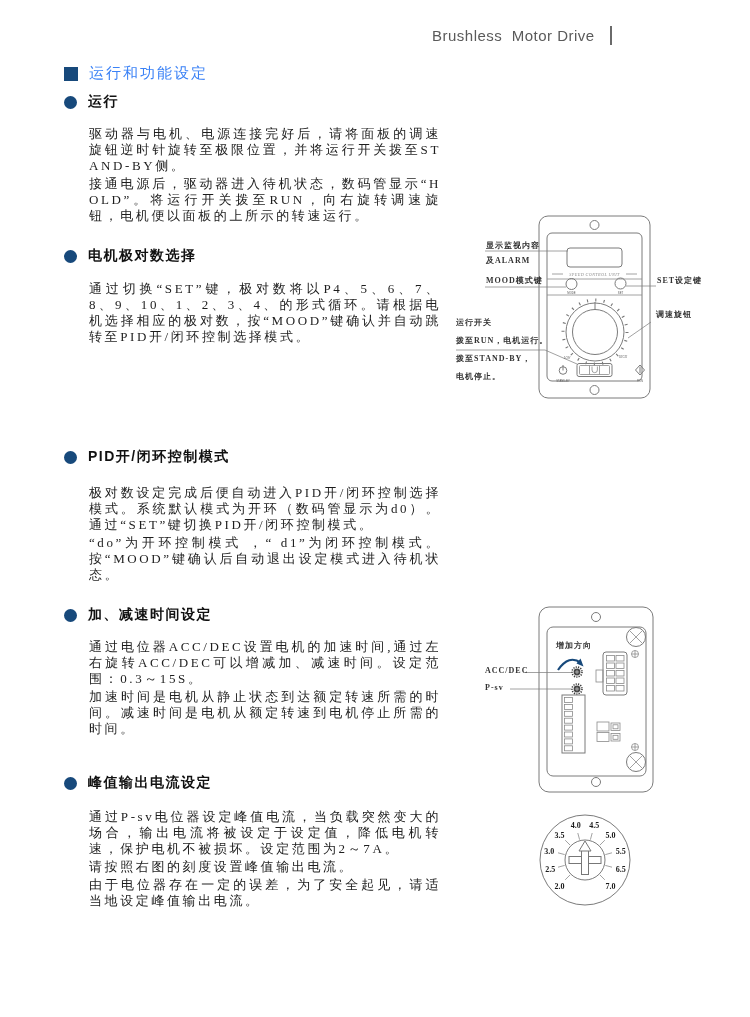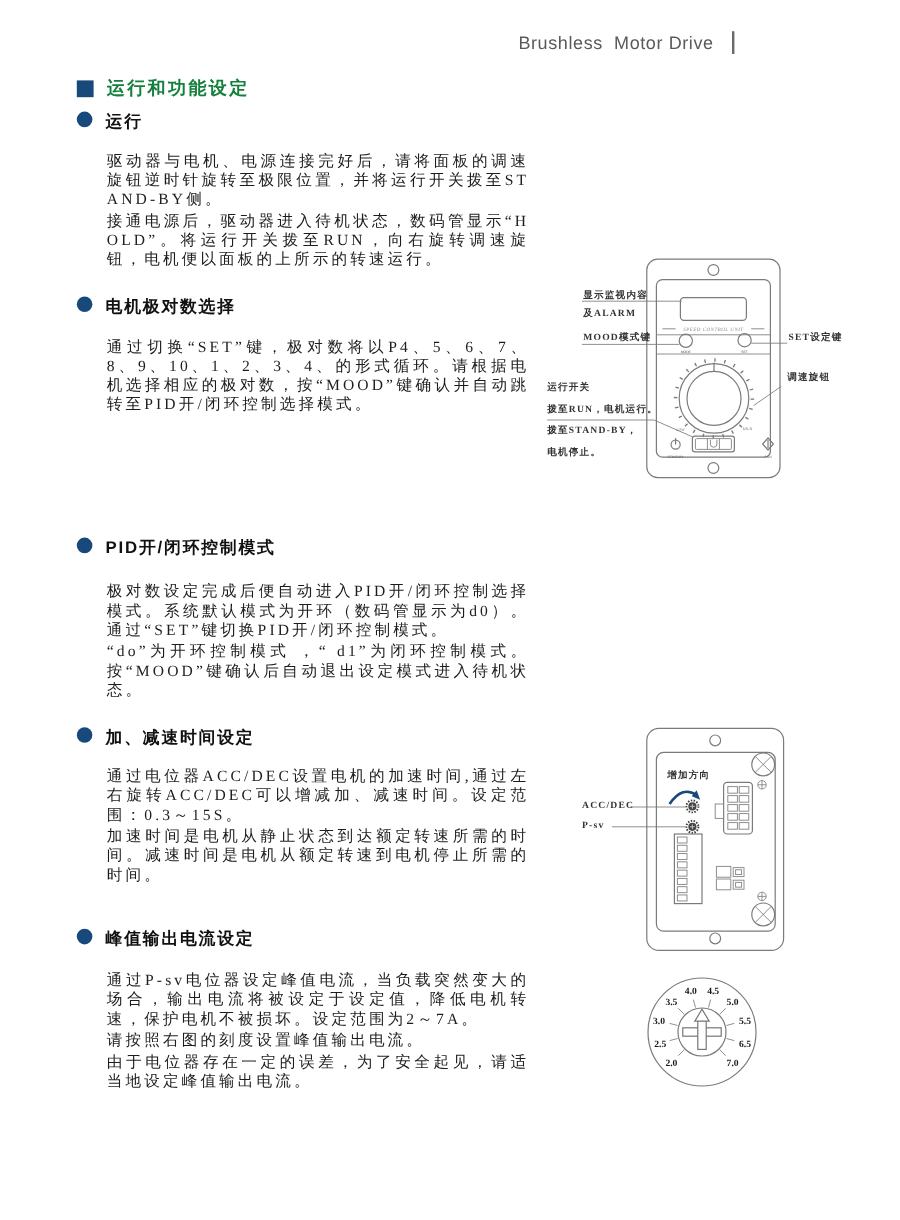--- a/index.html
+++ b/index.html
@@ -8,23 +8,23 @@
 
   
   .brand{position:absolute;top:26px;left:432px;font-family:"Liberation Sans",sans-serif;
          font-size:15px;color:#5a5a5a;letter-spacing:.5px;white-space:pre;}
   .brand-divider{display:inline-block;width:0;height:19px;border-left:2px solid #6a6a6a;
          margin-left:15px;vertical-align:-4px;}
 
   
   .main-title{position:absolute;left:64px;top:64px;display:flex;align-items:center;gap:11px;}
   .sq{width:14px;height:14px;background:#17497B;flex:0 0 auto;}
-  .main-title .t{font-family:"Liberation Sans",sans-serif;font-weight:bold;font-size:15px;
-                 color:#15803d;letter-spacing:2px;}
-  .sec-head{position:absolute;left:64px;display:flex;gap:11px;}
+  .main-title .t{font-family:"Liberation Sans",sans-serif;font-weight:normal;font-size:15px;
+                 color:#3b82f6;letter-spacing:2px;}
+  .sec-head{position:absolute;left:64px;display:flex;align-items:center;gap:11px;}
   .bullet{width:13px;height:13px;border-radius:50%;background:#17497B;flex:0 0 auto;}
   .sec-title{font-family:"Liberation Sans",sans-serif;font-weight:bold;font-size:14px;
              color:#111;letter-spacing:1.5px;white-space:pre;}
 
   
   .sec-body{position:absolute;left:89px;width:352px;font-size:13px;line-height:15.9px;
             letter-spacing:2.6px;text-align:justify;word-break:break-all;color:#1d1d1d;}
   .sec-body p{margin:0 0 2px 0;}
 
   

